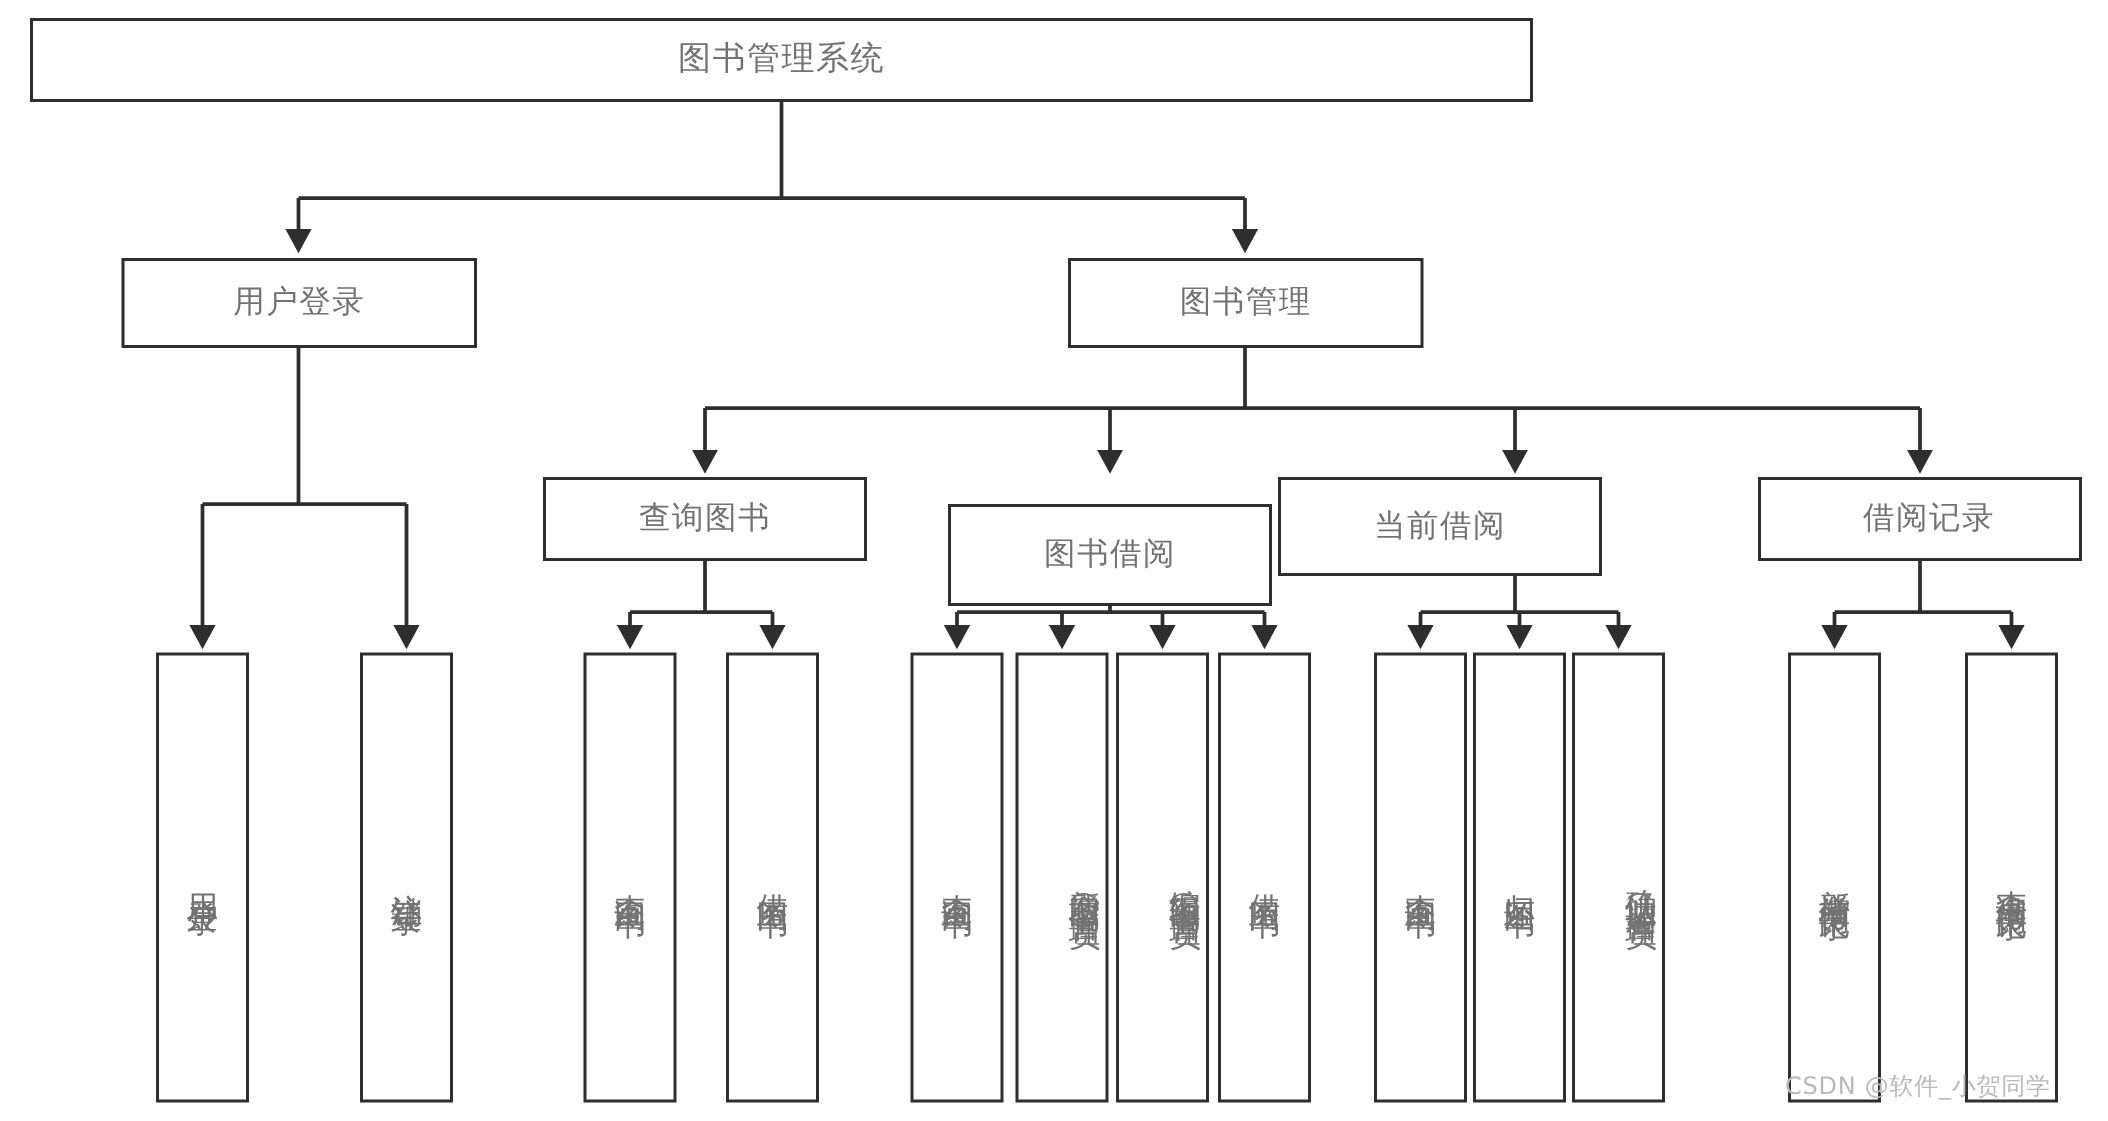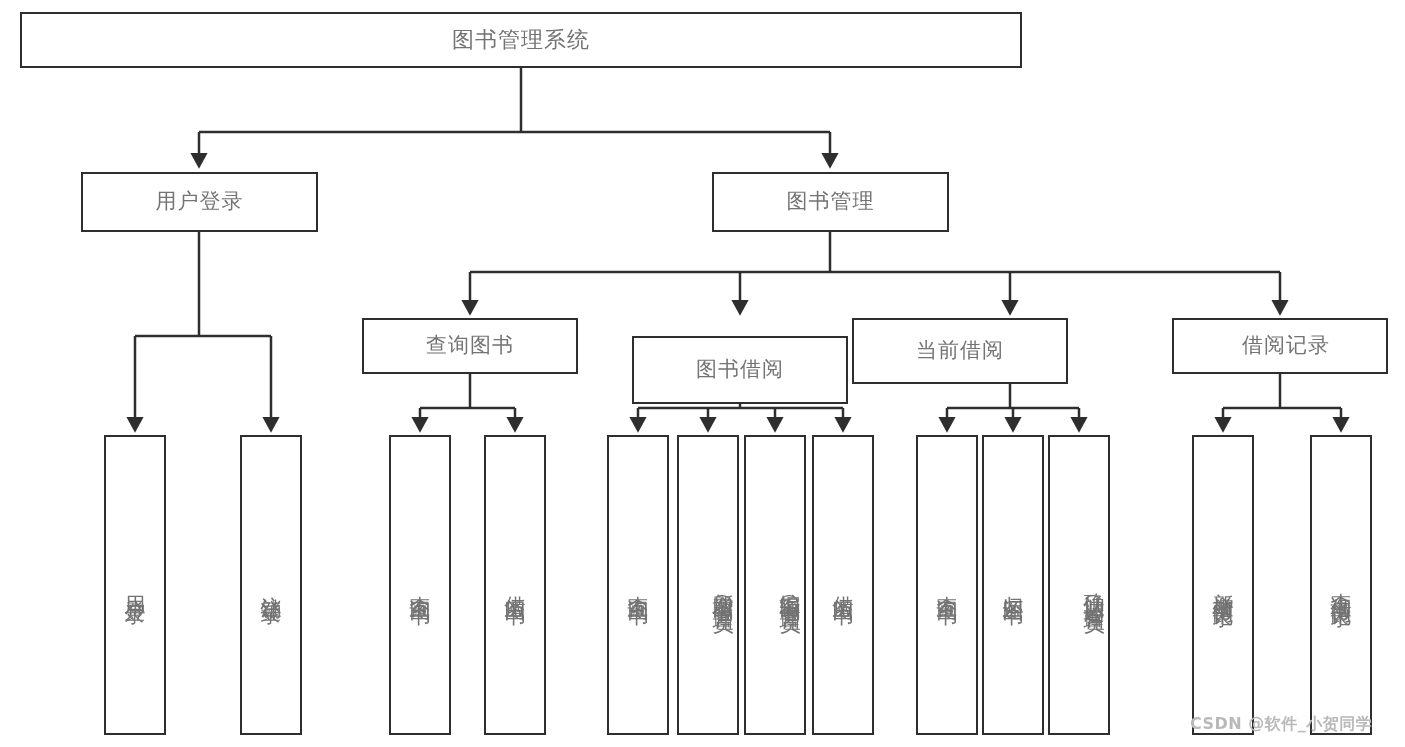--- a/index.html
+++ b/index.html
@@ -58,21 +58,20 @@
     font-size: 22px;
   }
   .watermark {
     position: absolute;
     left: 1190px;
     top: 714px;
     font-size: 16px;
     color: #b9b9b9;
     letter-spacing: 0.5px;
     white-space: nowrap;
-    font-weight: bold;
   }
 </style>
 </head>
 <body>
 
 <div id="canvas">
 
   <svg id="wires" viewBox="0 0 1405 747">
     <defs>
       <marker id="arrow" viewBox="0 0 12 12" refX="5" refY="6" markerWidth="7" markerHeight="7" orient="auto-start-reverse">

